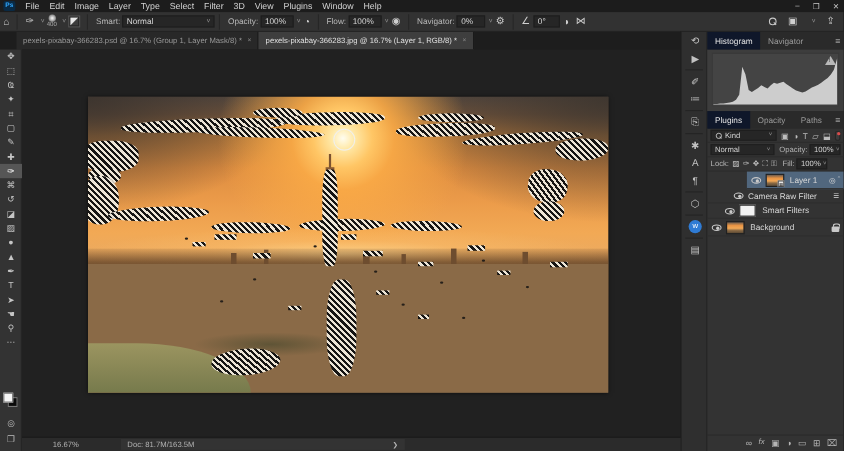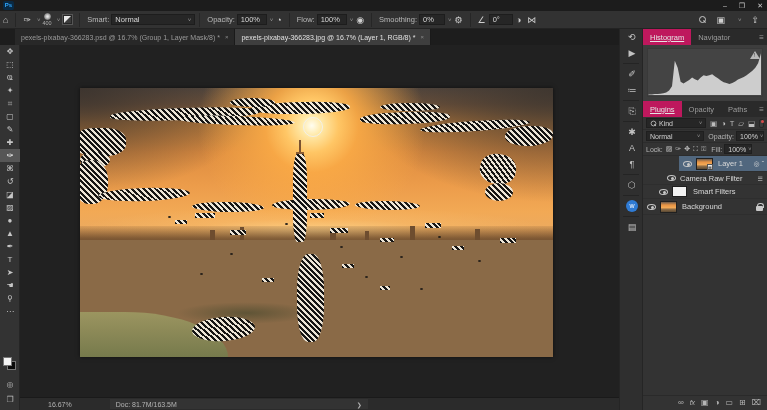--- a/index.html
+++ b/index.html
@@ -84,21 +84,21 @@
   
   #dockstrip { position:absolute; left:619px; top:29px; width:24px; height:381px; background:#2f2f2f; border-left:1px solid #252525; border-right:1px solid #252525; }
   .dock-icon { width:24px; height:16px; display:flex; align-items:center; justify-content:center; font-size:9px; color:#c2c2c2; }
   .dock-sep { width:16px; height:1px; background:#242424; margin:2px auto; }
   .w-badge { width:12px; height:12px; border-radius:50%; background:#2f7bd4; color:#fff; font-size:7px; line-height:12px; text-align:center; }
 
   
   #panels { position:absolute; left:643px; top:29px; width:124px; height:381px; background:#333333; }
   .panel-tabs { height:16px; background:#2a2a2a; display:flex; align-items:stretch; position:relative; }
   .panel-tab { padding:0 7px; display:flex; align-items:center; font-size:7.5px; color:#9b9b9b; }
-  .panel-tab.active { background:#be185d; color:#e4e4e4;text-decoration:underline; }
+  .panel-tab.active { background:#0f172a; color:#e4e4e4; }
   .panel-menu { position:absolute; right:3px; top:0; height:16px; display:flex; align-items:center; color:#9a9a9a; font-size:8px; }
   #hist-body { height:56px; background:#3d3d3d; padding:3px 4px 4px 4px; }
   #hist-plot { position:relative; width:116px; height:49px; background:#444444; border:1px solid #393939; }
   #hist-warning { position:absolute; right:2px; top:2px; width:0; height:0; border-left:5px solid transparent; border-right:5px solid transparent; border-bottom:8px solid #b9b9b9; }
   #hist-warning:after { content:"!"; position:absolute; left:-1.5px; top:1px; font-size:6px; color:#3a3a3a; }
 
   #layers-controls { font-size:7px; color:#b5b5b5; }
   .lp-row { display:flex; align-items:center; height:13px; padding:0 3px; border-bottom:1px solid #2c2c2c; }
   .lp-field { background:#262626; border:1px solid #1f1f1f; height:10px; display:flex; align-items:center; padding:0 3px; color:#d2d2d2; }
   .lp-caret { font-size:5.5px; color:#999; margin-left:2px; }
@@ -120,20 +120,34 @@
   #layers-footer { position:absolute; left:0; bottom:1px; width:124px; height:14px; border-top:1px solid #2a2a2a; display:flex; align-items:center; justify-content:flex-end; gap:6px; padding:0 6px; color:#b5b5b5; font-size:8px; }
   .fx-text { font-size:7px; font-style:italic; }
 </style>
 </head>
 <body>
 
 <div id="app">
 
   <div id="titlebar">
     <div id="ps-logo">Ps</div>
+    <div id="menubar">
+        <span class="menu-item">File</span>
+        <span class="menu-item">Edit</span>
+        <span class="menu-item">Image</span>
+        <span class="menu-item">Layer</span>
+        <span class="menu-item">Type</span>
+        <span class="menu-item">Select</span>
+        <span class="menu-item">Filter</span>
+        <span class="menu-item">3D</span>
+        <span class="menu-item">View</span>
+        <span class="menu-item">Plugins</span>
+        <span class="menu-item">Window</span>
+        <span class="menu-item">Help</span>
+      </div>
     <div id="win-controls">
         <span>–</span>
         <span>❐</span>
         <span>✕</span>
       </div>
   </div>
 
   <div id="optionsbar">
     <span class="ob-icon">⌂</span>
     <span class="ob-sep"></span>
@@ -155,21 +169,21 @@
     <span class="ob-label">Opacity:</span>
     <span class="ob-field" style="width:30px;">100%</span>
     <span class="ob-caret">˅</span>
     <span class="ob-icon">◔</span>
     <span class="ob-sep"></span>
     <span class="ob-label">Flow:</span>
     <span class="ob-field" style="width:30px;">100%</span>
     <span class="ob-caret">˅</span>
     <span class="ob-icon">◉</span>
     <span class="ob-sep"></span>
-    <span class="ob-label">Smoothing:</span>
+    <span class="ob-label">Navigator:</span>
     <span class="ob-field" style="width:26px;">0%</span>
     <span class="ob-caret">˅</span>
     <span class="ob-icon">⚙</span>
     <span class="ob-sep"></span>
     <span class="ob-icon">∠</span>
     <span class="ob-field" style="width:24px;">0°</span>
     <span class="ob-icon">◑</span>
     <span class="ob-icon">⋈</span>
     <div id="ob-right">
       <span class="mag"></span>

